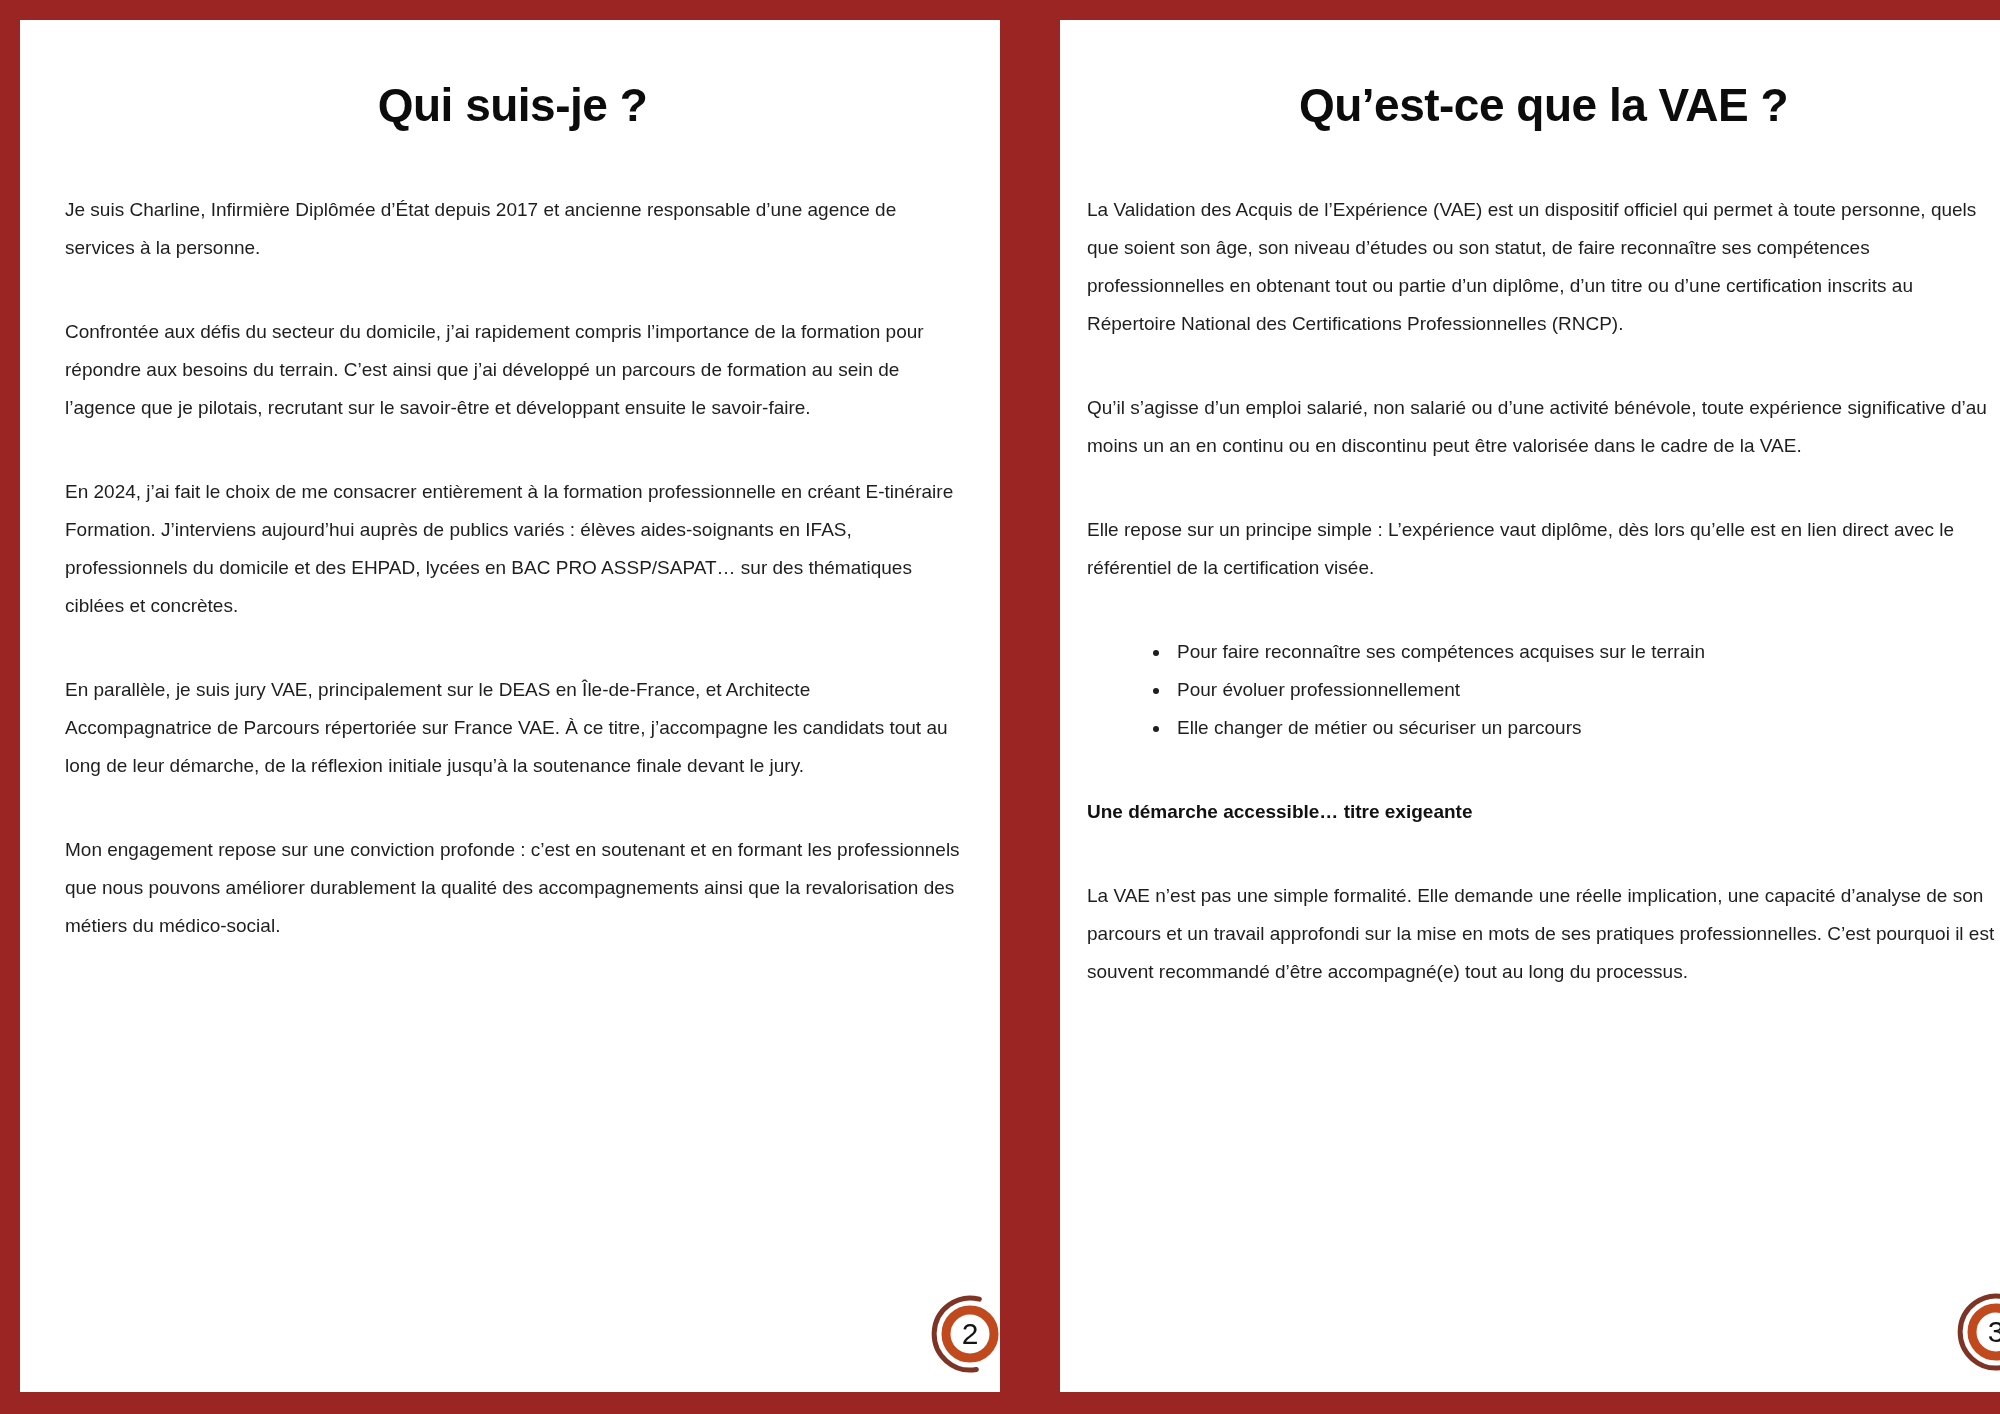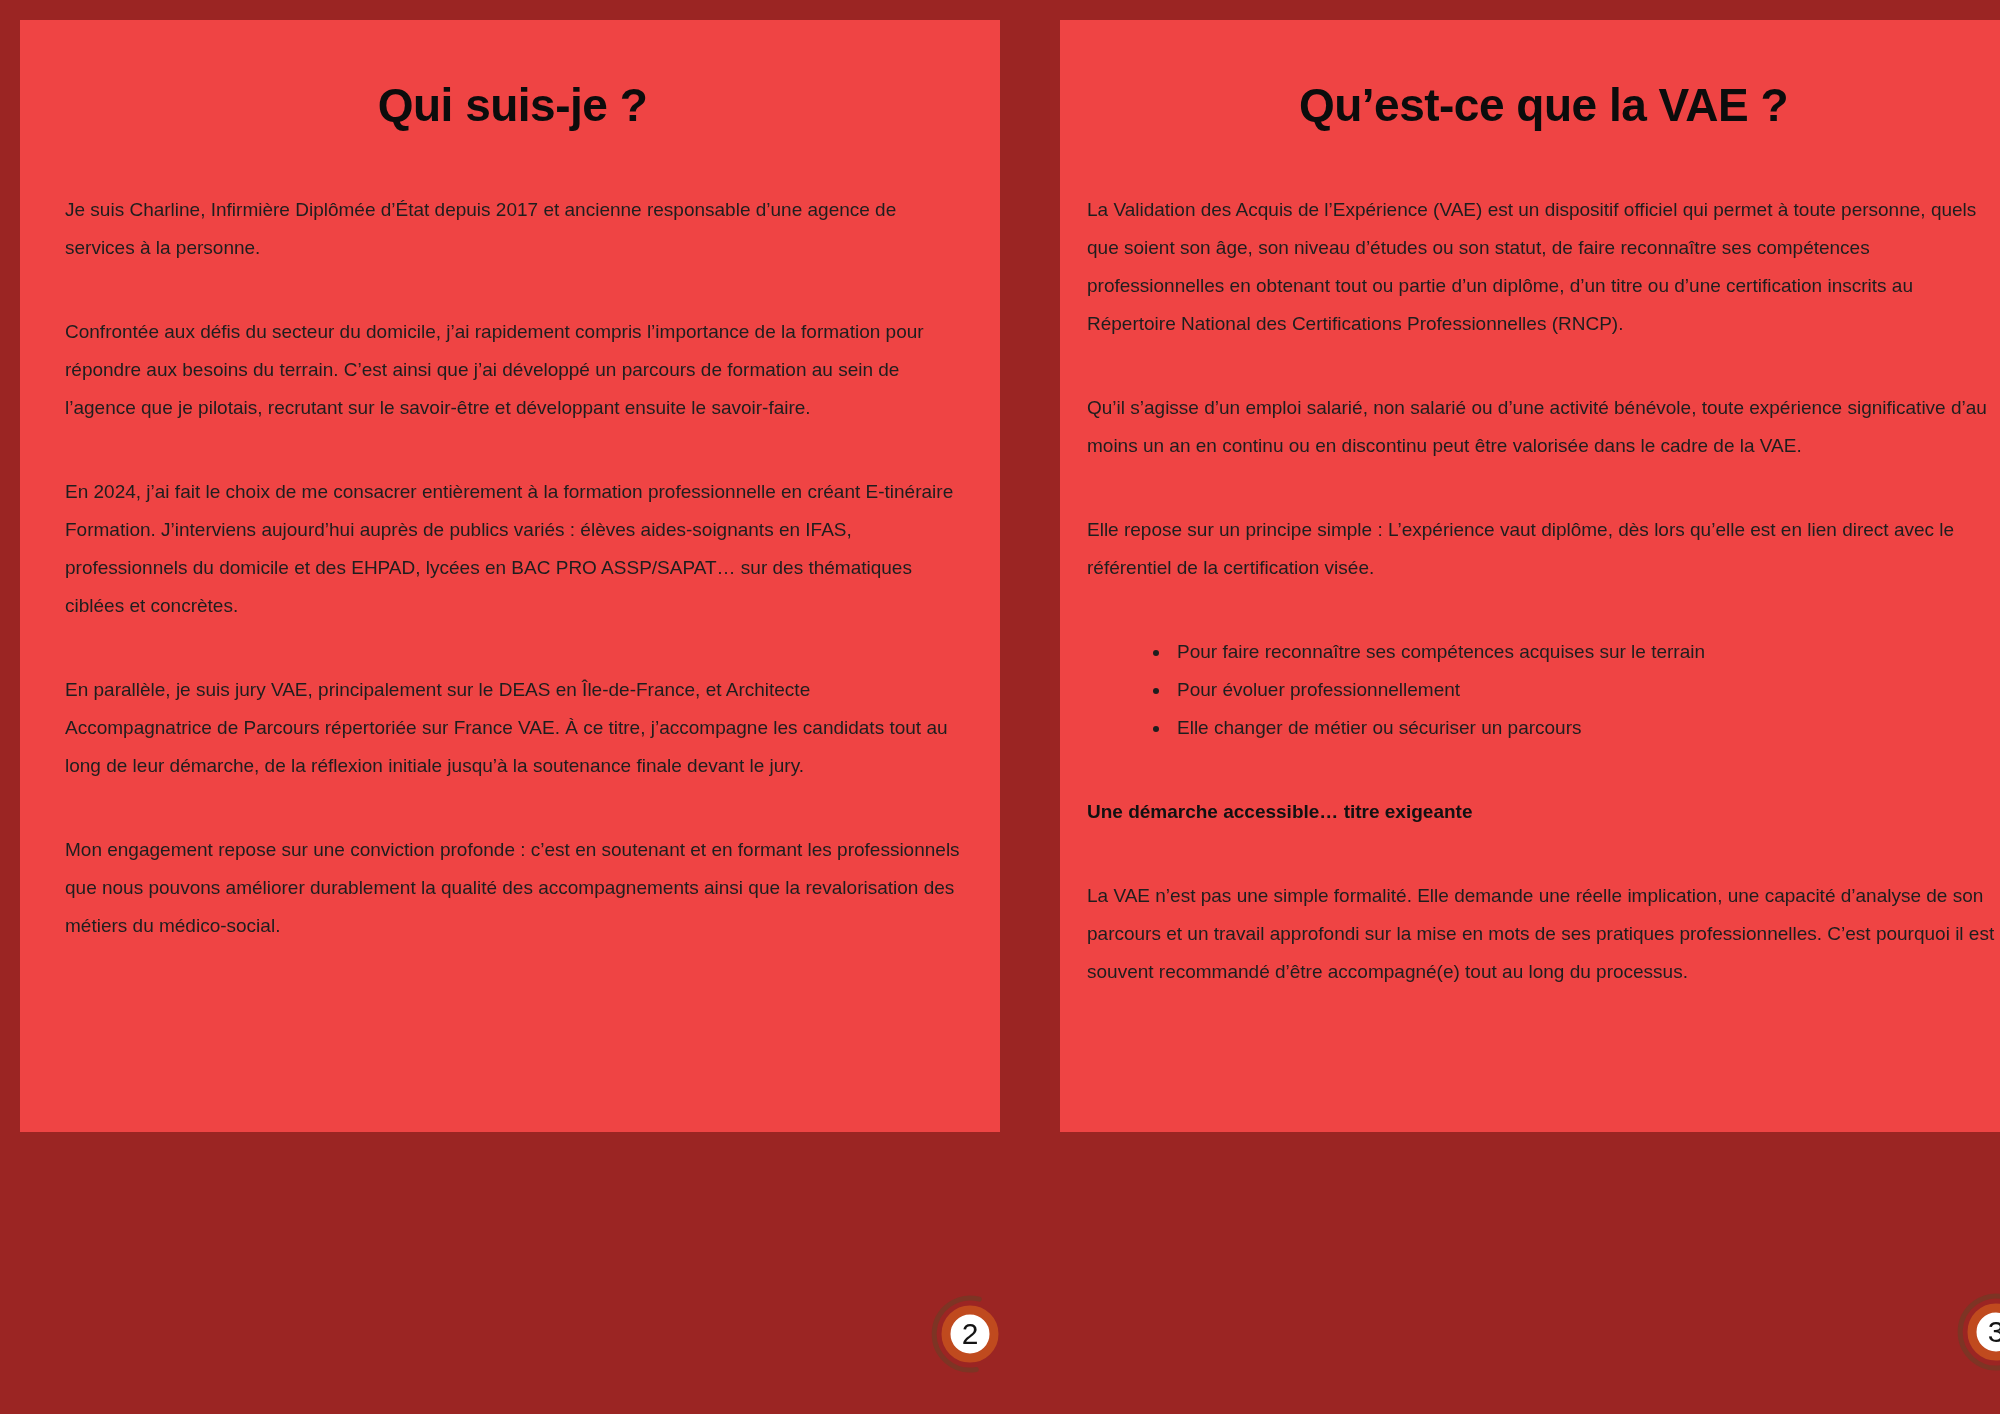--- a/index.html
+++ b/index.html
@@ -7,22 +7,22 @@
     position: relative;
     width: 2000px;
     height: 1414px;
     background: #9b2523;
     font-family: "Liberation Sans", sans-serif;
     overflow: hidden;
   }
   .page {
     position: absolute;
     top: 20px;
-    height: 1112px;
-    background: #ef4444;
+    height: 1372px;
+    background: #ffffff;
     color: #1e1e1e;
     box-sizing: border-box;
   }
   .page-left  { left: 20px;   width: 980px; padding: 58px 40px 0 45px; }
   .page-right { left: 1060px; width: 970px; padding: 58px 30px 0 27px; }
   .divider {
     position: absolute;
     left: 1000px; top: 0;
     width: 12px; height: 1414px;
     background: #9b2523;

